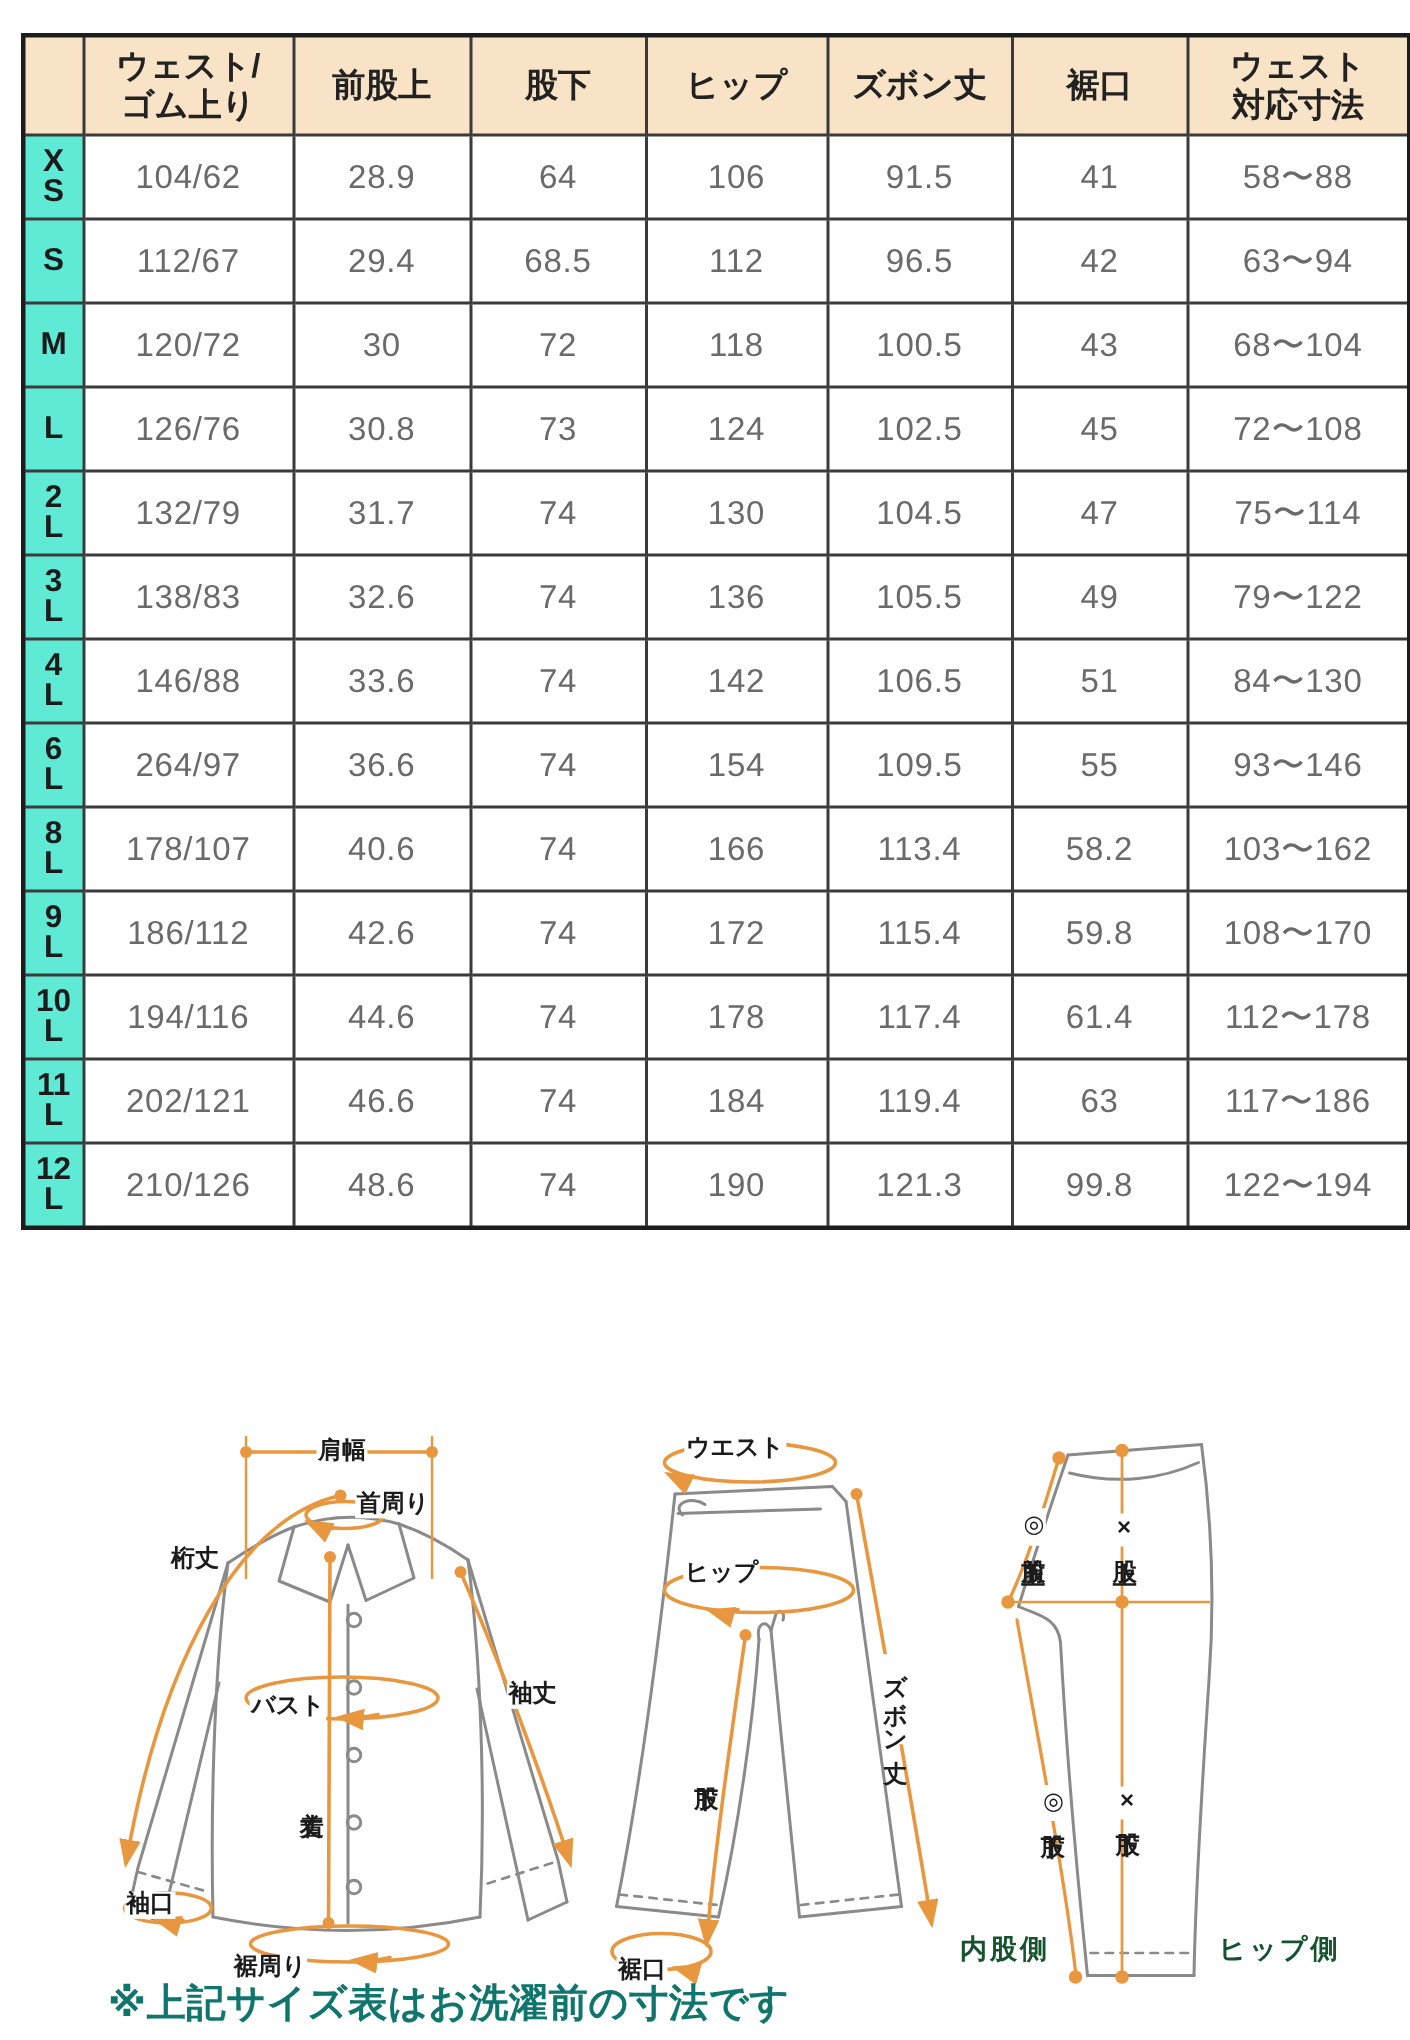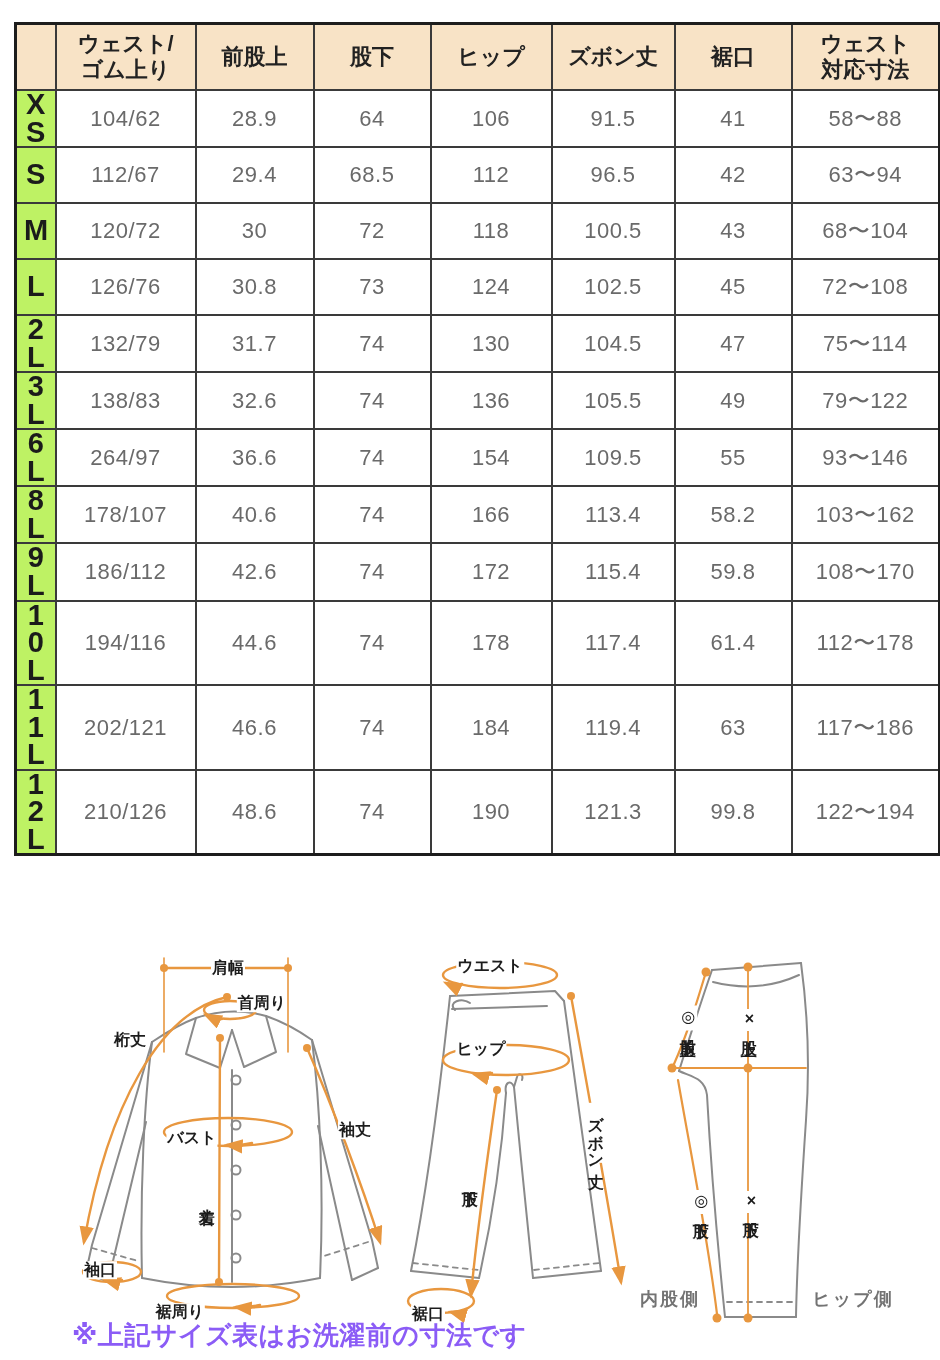--- a/index.html
+++ b/index.html
@@ -20,43 +20,43 @@
     border:2px solid #3a3a3a;
     text-align:center;vertical-align:middle;
     padding:0;
   }
   table.size-table thead th{
     background:#f8e3c6;color:#222;font-weight:bold;
     font-size:22px;line-height:1.18;height:64px;white-space:pre-line;
   }
   table.size-table tbody tr{height:56px;}
   table.size-table tbody th{
-    background:#bef264;color:#1b1b1b;font-weight:bold;font-size:29px;
+    background:#5eead4;color:#1b1b1b;font-weight:bold;font-size:21px;
     line-height:0.95;padding:0 7px;word-break:break-all;
   }
   table.size-table tbody td{
     color:#6a6a6a;font-size:22px;letter-spacing:0.5px;background:#fff;
   }
 
   
   #diagram{position:absolute;left:0;top:930px;width:756px;height:430px;}
   #diagram svg{position:absolute;left:0;top:0;}
   .dlab{
     position:absolute;transform:translate(-50%,-50%);
     font-size:16px;font-weight:bold;color:#1c1c1c;background:#fff;
     padding:0 1px;white-space:nowrap;line-height:1.1;z-index:2;
   }
   .dlab.vert{
     writing-mode:vertical-rl;text-orientation:upright;
     letter-spacing:1px;padding:1px 0;
   }
-  .dlab.gray{color:#737373;font-size:18px;letter-spacing:2px;background:transparent;}
+  .dlab.gray{color:#14532d;font-size:18px;letter-spacing:2px;background:transparent;}
   #note{
     position:absolute;left:72px;top:1318px;
-    font-size:26px;font-weight:bold;color:#8b5cf6;letter-spacing:0.5px;
+    font-size:26px;font-weight:bold;color:#0f766e;letter-spacing:0.5px;
   }
 </style>
 </head>
 <body>
 
 <div id="page">
 
   <table class="size-table">
     <colgroup>
       <col style="width:40px">
@@ -137,20 +137,30 @@
           <th>3L</th>
           <td>138/83</td>
           <td>32.6</td>
           <td>74</td>
           <td>136</td>
           <td>105.5</td>
           <td>49</td>
           <td>79〜122</td>
         </tr>
         <tr>
+          <th>4L</th>
+          <td>146/88</td>
+          <td>33.6</td>
+          <td>74</td>
+          <td>142</td>
+          <td>106.5</td>
+          <td>51</td>
+          <td>84〜130</td>
+        </tr>
+        <tr>
           <th>6L</th>
           <td>264/97</td>
           <td>36.6</td>
           <td>74</td>
           <td>154</td>
           <td>109.5</td>
           <td>55</td>
           <td>93〜146</td>
         </tr>
         <tr>

